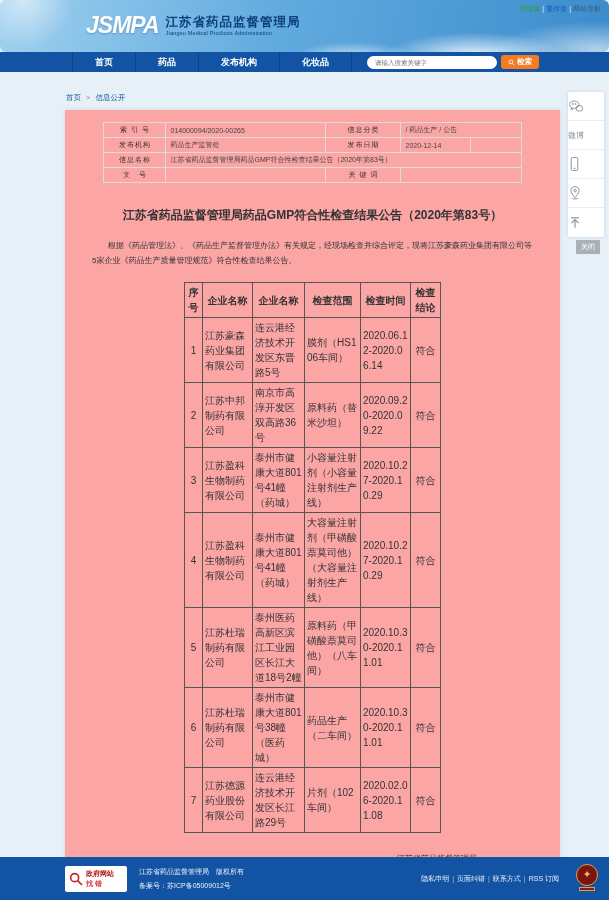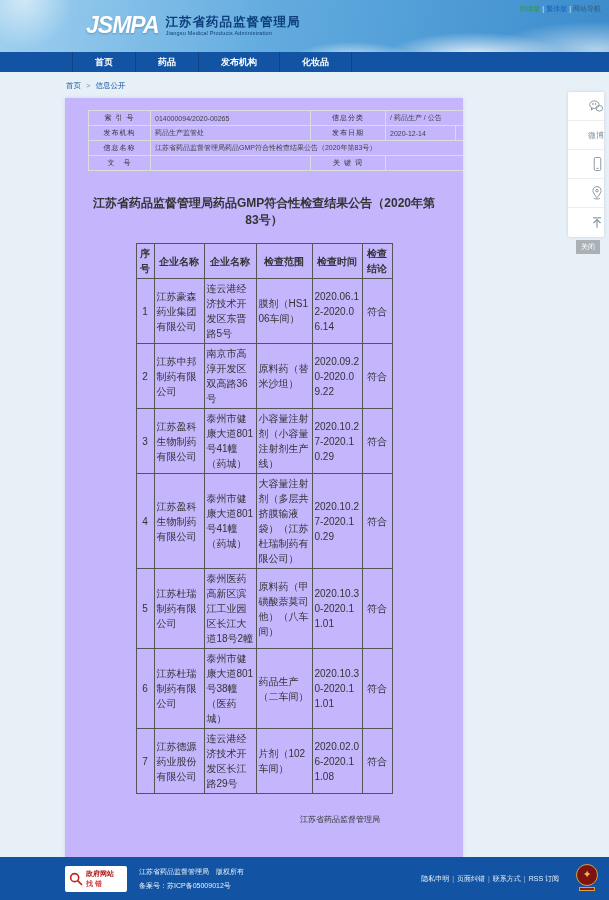--- a/index.html
+++ b/index.html
@@ -11,20 +11,21 @@
   }
   
   .banner {
     height:52px; position:relative;
     background:
       radial-gradient(ellipse 130px 34px at 78% 108%, rgba(255,255,255,.9), rgba(255,255,255,0) 70%),
       radial-gradient(ellipse 90px 26px at 58% 115%, rgba(255,255,255,.75), rgba(255,255,255,0) 70%),
       radial-gradient(ellipse 150px 40px at 98% 95%, rgba(255,255,255,.6), rgba(255,255,255,0) 70%),
       radial-gradient(circle 70px at 4% 0%, rgba(255,255,255,.55), rgba(255,255,255,0) 70%),
       linear-gradient(100deg,#9fd0ef 0%,#62abdf 45%,#3c8ccc 100%);
+    border-radius: 6px;
   }
   .toplinks { position:absolute; top:4px; right:8px; font-size:7px; }
   .toplinks .sep { color:#d9ecf7; margin:0 2px; }
   .lnk-simp { color:#2f9e3a; cursor:pointer; }
   .lnk-trad { color:#1a5fc0; cursor:pointer; }
   .lnk-navg { color:#355a76; cursor:pointer; }
   .logo-wrap { position:absolute; left:86px; top:12px; display:flex; align-items:center; }
   .logo-txt { font-size:23px; font-weight:bold; font-style:italic; color:#fff; letter-spacing:-1px;
               text-shadow:0 1px 2px rgba(20,70,120,.35); margin-right:7px; }
   .org-cn { font-size:12.5px; font-weight:bold; color:#0c3e7c; letter-spacing:1px; line-height:1.2; }
@@ -35,25 +36,25 @@
   .nav-item { color:#fff; font-size:9px; font-weight:bold; padding:0 22px; display:flex; align-items:center;
               border-right:1px solid rgba(0,0,0,.18); cursor:pointer; }
   .nav-item:first-child { border-left:1px solid rgba(0,0,0,.18); }
   .nav-search { margin-left:auto; display:flex; align-items:center; padding-right:70px; }
   .search-input { width:130px; height:13px; border:none; border-radius:7px; font-size:6.5px; padding:0 8px;
                   color:#444; outline:none; font-family:inherit; }
   .search-btn { margin-left:4px; background:#f47b20; color:#fff; border:none; border-radius:3px;
                 height:14px; padding:0 7px; font-size:7.5px; font-weight:bold; display:flex; align-items:center;
                 gap:2px; cursor:pointer; font-family:inherit; }
   
-  .crumb { padding:9px 0 7px 66px; font-size:7.5px; color:#1254a3;border-radius:7px; }
+  .crumb { padding:21px 0 7px 66px; font-size:7.5px; color:#1254a3;border-radius:7px; }
   .crumb .gt { color:#888; margin:0 3px; }
   .crumb span { cursor:pointer; }
   
-  .main-box { width:398px; margin-left:65px; background:#c4b5fd; height:760px;
+  .main-box { width:495px; margin-left:65px; background:#fca5a5; height:760px;
               box-shadow:0 0 4px rgba(120,150,180,.25); padding:12px 23px 0 23px; overflow:hidden; }
   table { border-collapse:collapse; }
   .mtable { width:417px; margin:0 auto; font-size:7px; color:#333; table-layout:fixed; }
   .mtable td { border:1px solid #dcdcdc; height:15px; padding:1px 4px; }
   .mtable .lab { text-align:center; color:#333; letter-spacing:1px; }
   .mtable .val { text-align:left; color:#444; }
   .art-title { font-size:12px; font-weight:bold; color:#333; text-align:center; margin:24px 0 14px 0; }
   .art-body { font-size:8px; color:#333; line-height:1.9; text-indent:2em; padding:0 4px; }
   .rtable { width:256px; margin:14px auto 0 auto; font-size:10px; color:#333; table-layout:fixed; }
   .rtable th, .rtable td { border:1px solid #555; padding:2px 2px; line-height:1.5; vertical-align:middle; }
@@ -62,21 +63,21 @@
   .rtable td.c { text-align:center; }
   .sign { text-align:right; padding-right:60px; font-size:8px; line-height:2; margin-top:18px; color:#333; }
   .page-btns { text-align:center; margin-top:42px; font-size:8px; color:#555; }
   .page-btns span { cursor:pointer; margin:0 14px; }
   .qr-wrap { margin:14px 0 0 175px; width:90px; }
   .qr-tip { font-size:6.5px; color:#333; margin-bottom:2px; }
   .qr-box { width:48px; height:48px; }
   
   .side-bar { position:absolute; right:5px; top:92px; width:36px; background:#fff;
               box-shadow:0 0 3px rgba(120,150,180,.35); border-radius:2px; }
-  .side-cell { height:29px; display:flex; align-items:center; justify-content:flex-end;
+  .side-cell { height:29px; display:flex; align-items:center; justify-content:flex-start;
                border-bottom:1px solid #eee; cursor:pointer; color:#7a8a96; }
   .side-cell:last-child { border-bottom:none; }
   .side-weibo { font-size:8px; color:#7a8a96; }
   .side-close { position:absolute; right:9px; top:240px; background:#a9b0b6; color:#fff; font-size:7px;
                 padding:2px 5px; cursor:pointer; }
   
   .footer { position:absolute; left:0; top:857px; width:609px; height:43px; background:#1254a3;
             display:flex; align-items:center; padding:0 10px 0 65px; }
   .f-badge { width:62px; height:26px; background:#fff; border-radius:2px; display:flex; align-items:center;
              padding:2px 3px; cursor:pointer; }
@@ -108,20 +109,30 @@
   </div>
 </div>
 
 <div class="nav">
   <div class="nav-items">
     <div class="nav-item">首页</div>
     <div class="nav-item">药品</div>
     <div class="nav-item">发布机构</div>
     <div class="nav-item">化妆品</div>
   </div>
+  <div class="nav-search">
+    <input class="search-input" placeholder="请输入搜索关键字" style="">
+    <button class="search-btn">
+      <svg width="7" height="7" viewBox="0 0 24 24" fill="none" stroke="#fff" stroke-width="3">
+          <circle cx="10" cy="10" r="6.5"></circle>
+          <line x1="15" y1="15" x2="21" y2="21"></line>
+        </svg>
+      <span>检索</span>
+    </button>
+  </div>
 </div>
 
 <div class="crumb">
   <span>首页</span>
   <span class="gt">&gt;</span>
   <span>信息公开</span>
 </div>
 
 <div class="main-box">
 
@@ -154,20 +165,21 @@
     <tr>
       <td class="lab">文　号</td>
       <td class="val"></td>
       <td class="lab">关 键 词</td>
       <td class="val" colspan="2"></td>
     </tr>
   </tbody>
     </table>
 
   <div class="art-title">江苏省药品监督管理局药品GMP符合性检查结果公告（2020年第83号）</div>
+  <div class="art-body">根据《药品管理法》、《药品生产监督管理办法》有关规定，经现场检查并综合评定，现将江苏豪森药业集团有限公司等5家企业《药品生产质量管理规范》符合性检查结果公告。</div>
 
   <table class="rtable">
     <colgroup>
         <col style="width:18px">
         <col style="width:50px">
         <col style="width:52px">
         <col style="width:56px">
         <col style="width:50px">
         <col style="width:30px">
       </colgroup>
@@ -201,21 +213,21 @@
       <td>江苏盈科生物制药有限公司</td>
       <td>泰州市健康大道801号41幢（药城）</td>
       <td>小容量注射剂（小容量注射剂生产线）</td>
       <td>2020.10.27-2020.10.29</td>
       <td class="c">符合</td>
     </tr>
     <tr>
       <td class="c">4</td>
       <td>江苏盈科生物制药有限公司</td>
       <td>泰州市健康大道801号41幢（药城）</td>
-      <td>大容量注射剂（多层共挤膜输液袋）（江苏杜瑞制药有限公司）</td>
+      <td>大容量注射剂（甲磺酸萘莫司他）（大容量注射剂生产线）</td>
       <td>2020.10.27-2020.10.29</td>
       <td class="c">符合</td>
     </tr>
     <tr>
       <td class="c">5</td>
       <td>江苏杜瑞制药有限公司</td>
       <td>泰州医药高新区滨江工业园区长江大道18号2幢</td>
       <td>原料药（甲磺酸萘莫司他）（八车间）</td>
       <td>2020.10.30-2020.11.01</td>
       <td class="c">符合</td>

